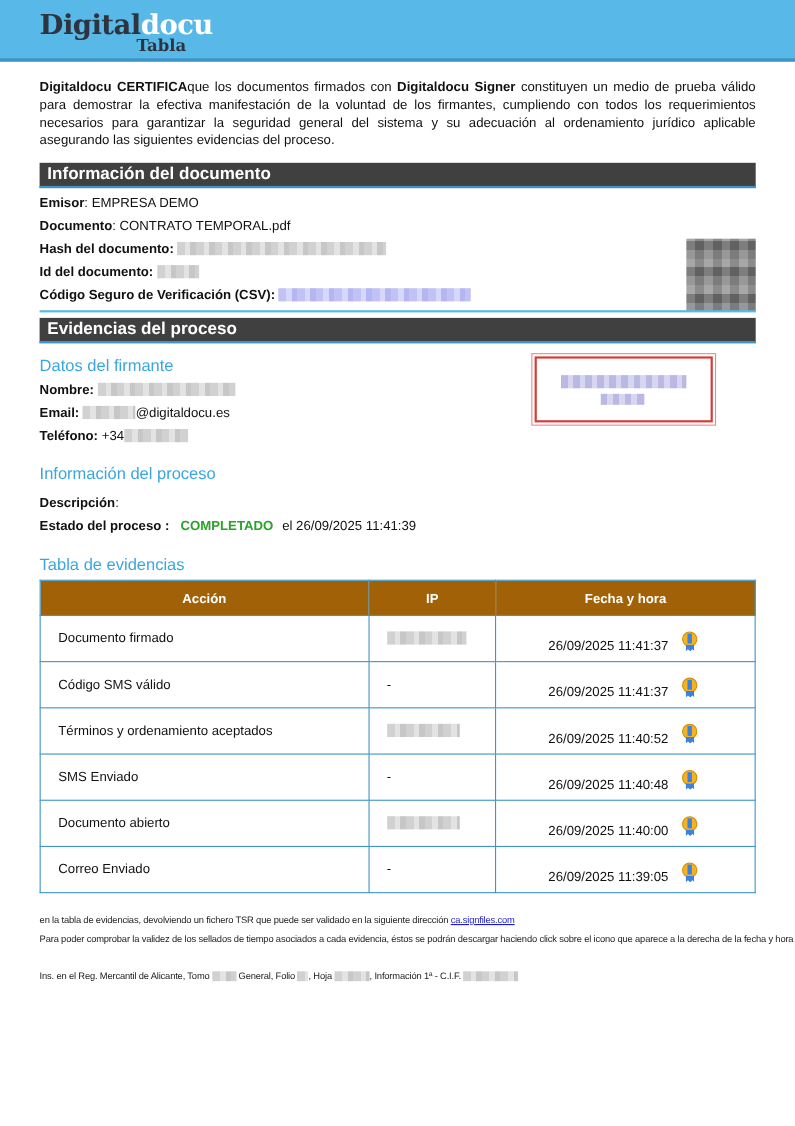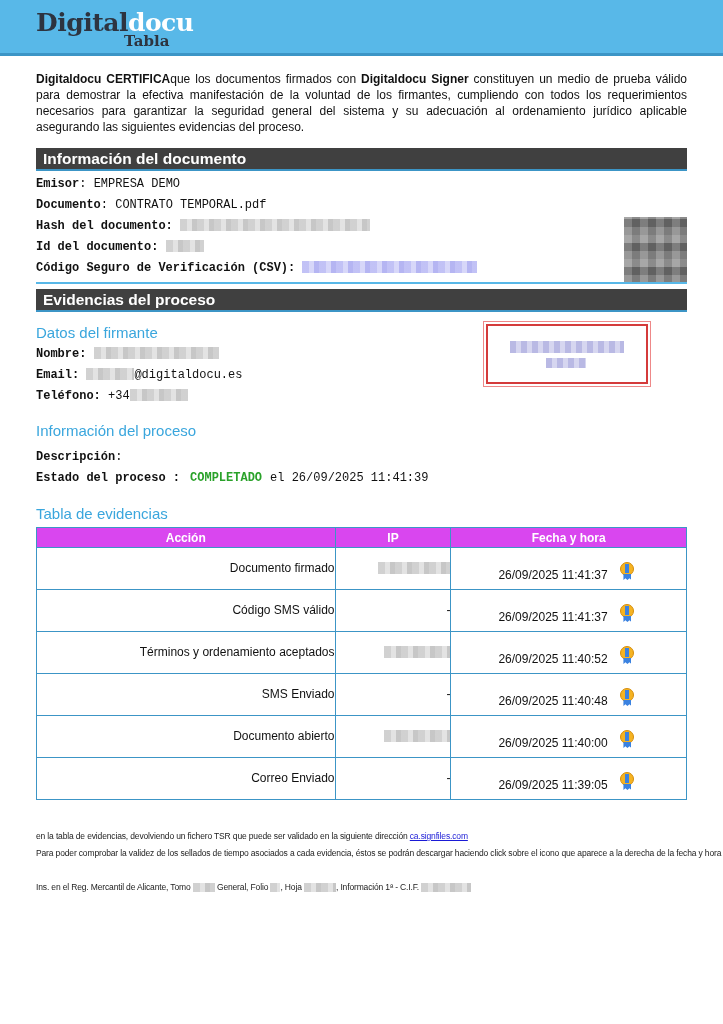--- a/index.html
+++ b/index.html
@@ -12,41 +12,41 @@
   .logo .l1 .dark { color: #2d3440; }
   .logo .l1 .light { color: #ffffff; }
   .logo .l2 { position: absolute; left: 88px; top: 24px; font-family: "DejaVu Serif", serif; font-weight: bold; font-size: 15px; color: #2d3440; }
   .header-title { position: absolute; right: 36px; top: 15px; color: #fff; font-weight: bold; font-size: 21px; }
 
   .intro { position: absolute; left: 36px; top: 71px; width: 651px; font-size: 12px; line-height: 16px; text-align: justify; }
 
   .section-bar { position: absolute; left: 36px; width: 651px; height: 23px; background: #404040; border-bottom: 2px solid #3c95c6; color: #fff; font-weight: bold; font-size: 15.5px; padding: 2px 0 0 7px; }
   .rule { position: absolute; left: 36px; width: 651px; height: 2px; background: #58b8e8; }
 
-  .field { position: absolute; left: 36px; font-size: 12px; height: 16px; white-space: nowrap; font-family: Liberation Mono, monospace; }
+  .field { position: absolute; left: 36px; font-size: 12px; height: 16px; white-space: nowrap; }
   .field b { font-weight: bold; }
   .blur { display: inline-block; height: 12px; vertical-align: -2px; background: repeating-linear-gradient(90deg, #c9c9c9 0 7px, #dedede 7px 12px, #bdbdbd 12px 17px); opacity: .85; }
   .blur.blue { background: repeating-linear-gradient(90deg, #b7b7f4 0 7px, #d0d0f8 7px 12px, #a8a8f0 12px 17px); }
 
   .qr { position: absolute; left: 624px; top: 217px; width: 63px; height: 66px;
         background:
           repeating-linear-gradient(90deg, rgba(255,255,255,.12) 0 8px, rgba(0,0,0,.10) 8px 16px),
           repeating-linear-gradient(0deg, #8a8a8a 0 8px, #6c6c6c 8px 16px, #9b9b9b 16px 24px); }
 
   .subhead { position: absolute; left: 36px; color: #3aa6dd; font-size: 15px; }
 
   .stamp { position: absolute; left: 486px; top: 324px; width: 162px; height: 60px; border: 2px solid #d43b3b; outline: 1px solid #e88; outline-offset: 2px; }
   .stamp .s1 { position: absolute; left: 22px; top: 15px; width: 114px; height: 12px; background: repeating-linear-gradient(90deg, #b9b9e4 0 6px, #d6d6f0 6px 11px); }
   .stamp .s2 { position: absolute; left: 58px; top: 32px; width: 40px; height: 10px; background: repeating-linear-gradient(90deg, #b9b9e4 0 6px, #d6d6f0 6px 11px); }
 
   .status-ok { color: #2aa22a; font-weight: bold; margin: 0 8px 0 10px; }
 
   table.ev { position: absolute; left: 36px; top: 527px; width: 651px; border-collapse: collapse; font-size: 12px; }
-  table.ev th { background: #d946ef; color: #fff; font-weight: bold; height: 20px; border: 1.5px solid #3c95c6; font-size: 12px; text-align: center; }
-  table.ev td { border: 1.5px solid #3c95c6; height: 42px; text-align: right; vertical-align: top; }
+  table.ev th { background: #a16207; color: #fff; font-weight: bold; height: 32px; border: 1.5px solid #3c95c6; font-size: 12px; text-align: center; }
+  table.ev td { border: 1.5px solid #3c95c6; height: 42px; text-align: left; vertical-align: top; padding-left: 16px; }
   table.ev td.c1 { padding-top: 13px; }
   table.ev td.c2 { padding-top: 13px; }
   table.ev td.c3 { position: relative; }
   table.ev td.c3 .dt { position: absolute; left: 47px; top: 20px; }
   .medal { position: absolute; left: 169px; top: 14px; width: 14px; height: 18px; cursor: pointer; }
   .medal .disc { position: absolute; left: 0; top: 0; width: 14px; height: 14px; border-radius: 50%; background: #f5b322; border: 1px solid #d58d0c; }
   .medal .arrow { position: absolute; left: 5px; top: 2px; width: 4px; height: 9px; background: #3b82e0; }
   .medal .rib { position: absolute; left: 3px; top: 12px; width: 8px; height: 6px; background: #3b82e0; clip-path: polygon(0 0,100% 0,100% 100%,75% 70%,50% 100%,25% 70%,0 100%); }
 
   .foot { position: absolute; left: 36px; font-size: 8.5px; color: #222; line-height: 17px; white-space: nowrap; letter-spacing: -0.15px; }

